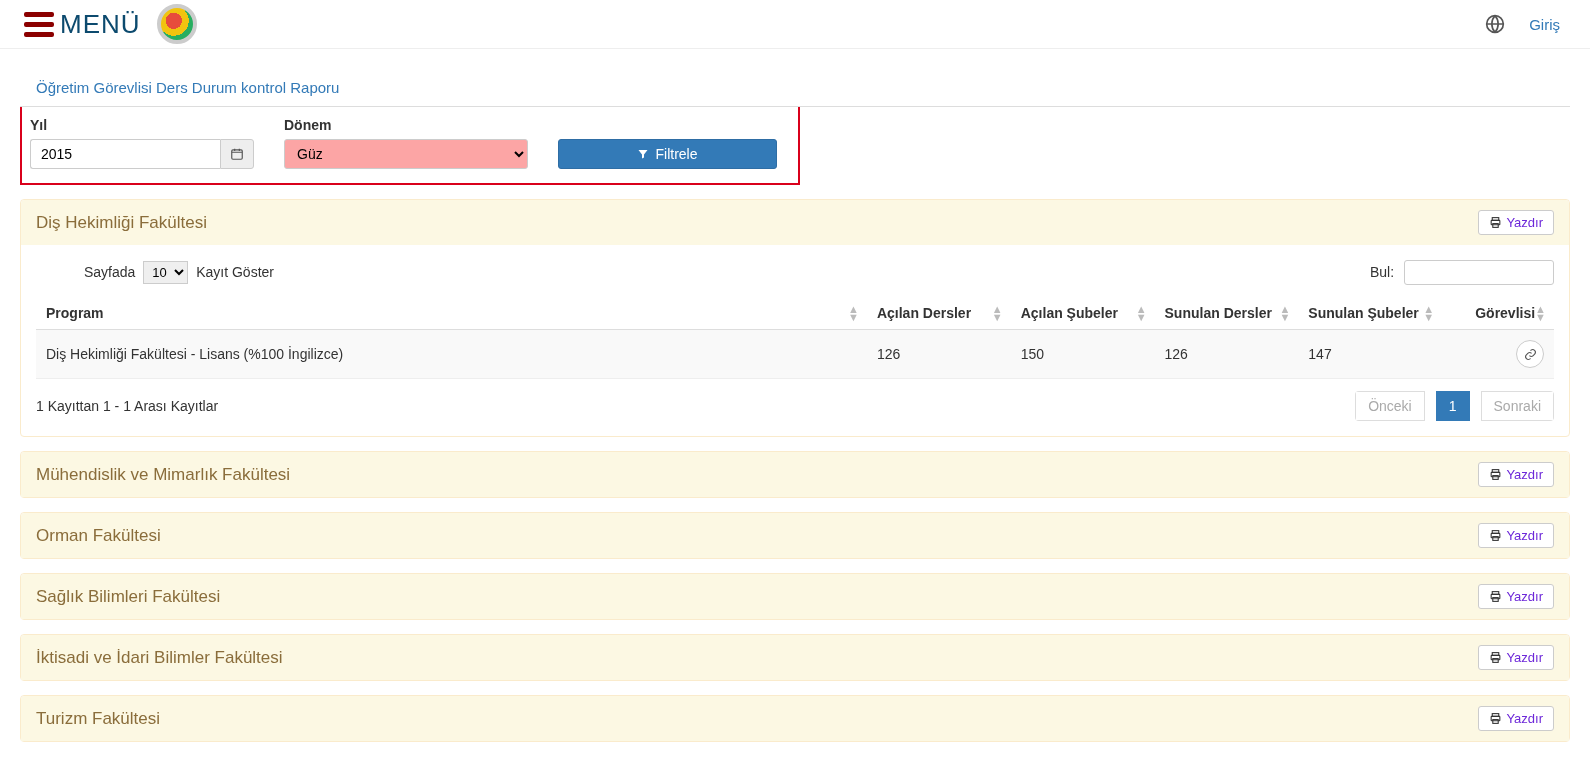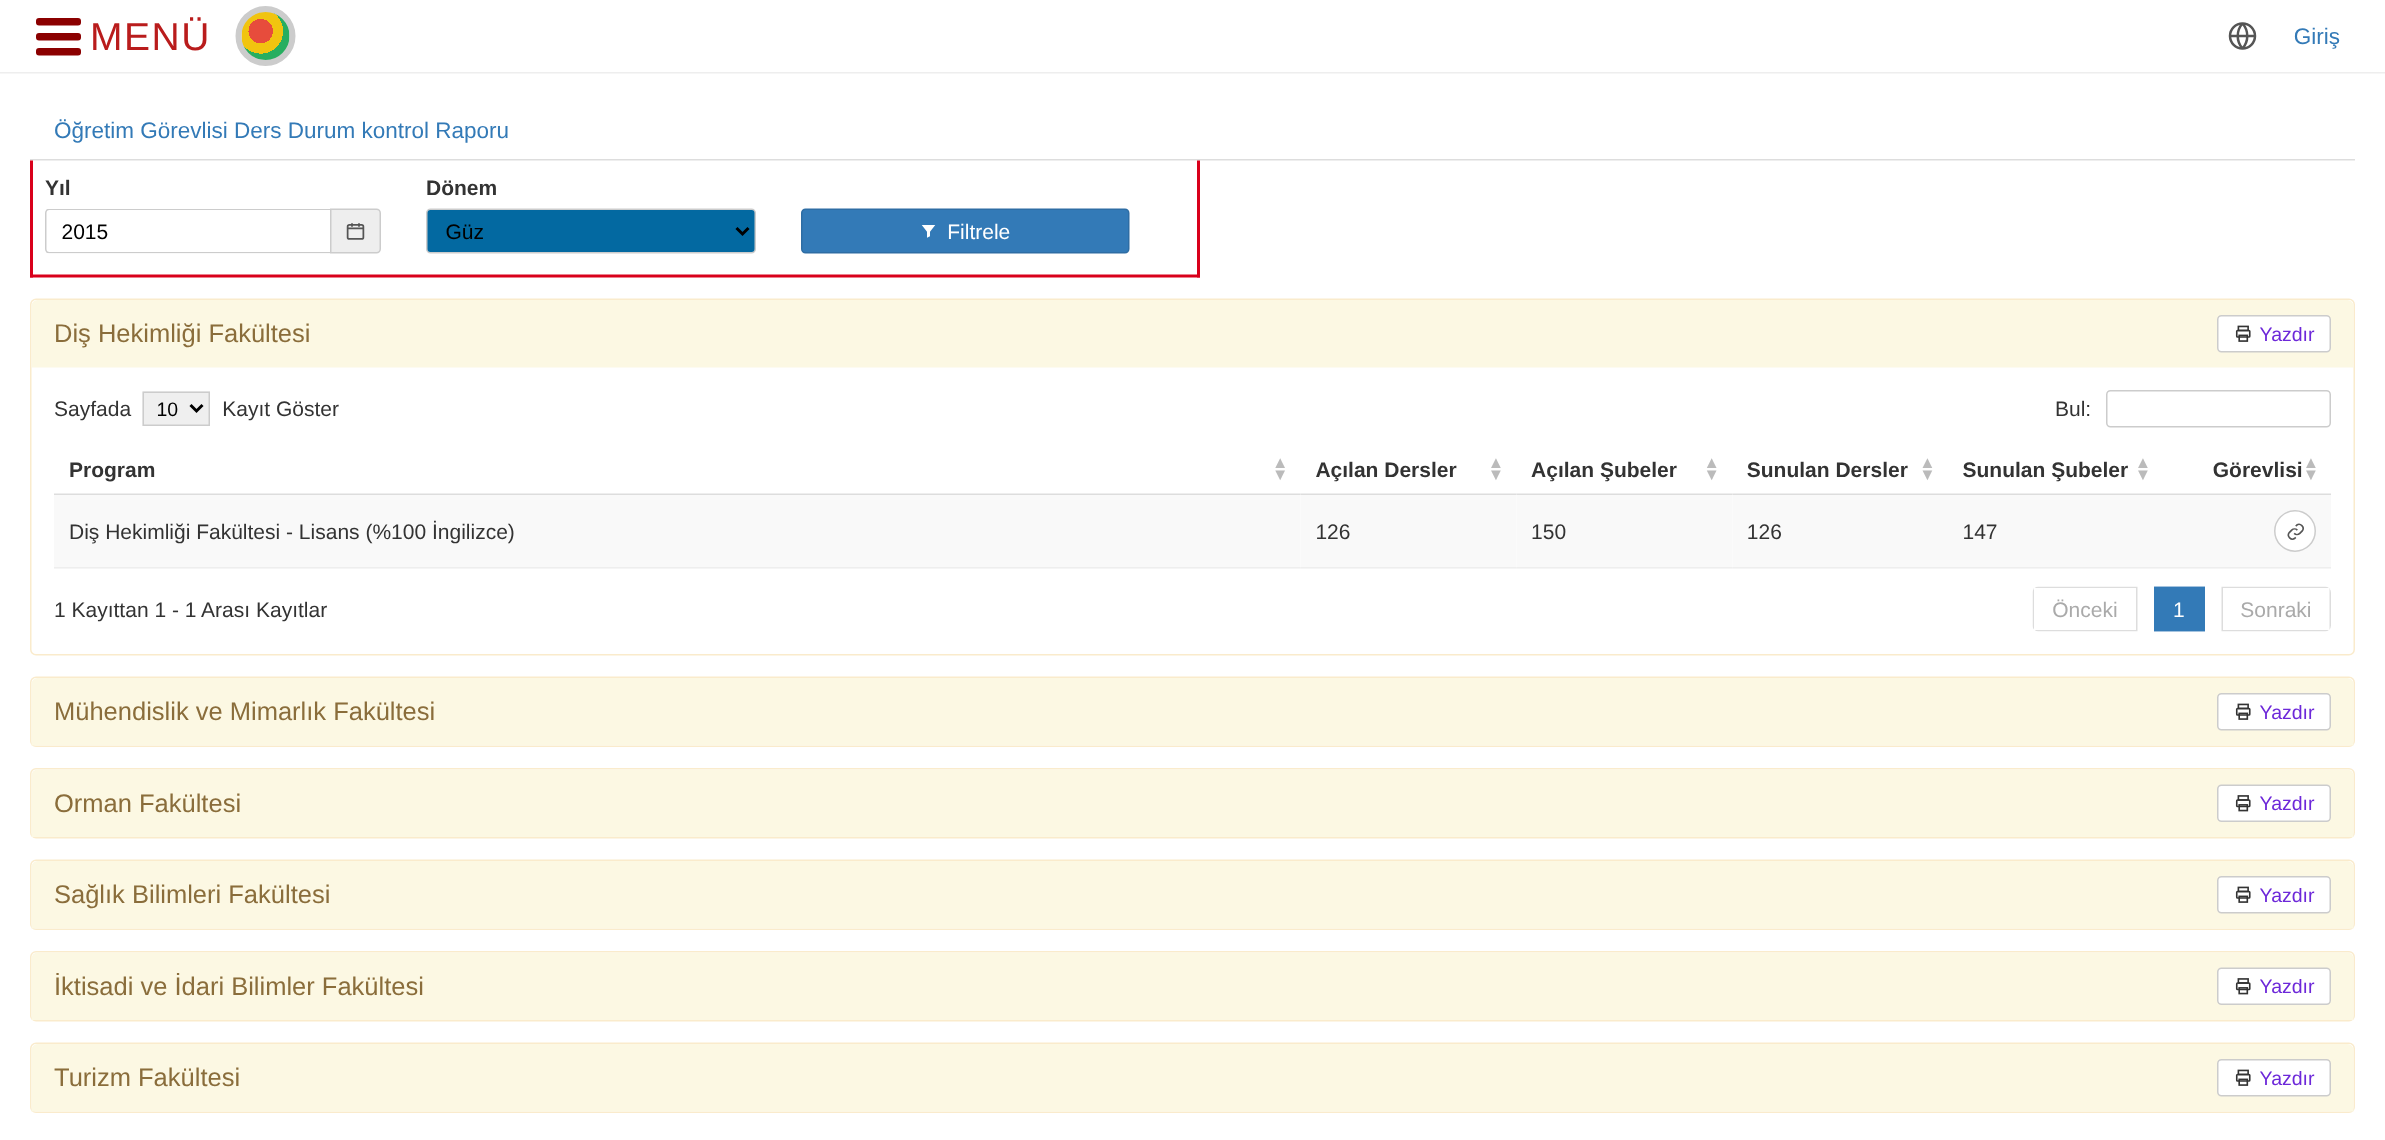--- a/index.html
+++ b/index.html
@@ -2,42 +2,42 @@
 <html><head>
 <meta charset="utf-8">
 <style>
 * { box-sizing: border-box; margin: 0; padding: 0; }
 body { font-family: "Helvetica Neue", Helvetica, Arial, sans-serif; font-size: 14px; color: #333; background: #fff; }
 .topnav { display: flex; align-items: center; justify-content: space-between; padding: 4px 10px 4px 24px; border-bottom: 1px solid #eee; }
 .topnav-left { display: flex; align-items: center; gap: 16px; }
 .menu-btn { display: flex; align-items: center; gap: 6px; cursor: pointer; }
 .hamburger { display: flex; flex-direction: column; gap: 5px; }
 .hamburger span { display: block; width: 30px; height: 5px; background: #8b0000; border-radius: 2px; }
-.menu-text { font-size: 26px; color: #b91c1c; letter-spacing: 1px; }
+.menu-text { font-size: 26px; color: #0c4a6e; letter-spacing: 1px; }
 .logo { width: 40px; height: 40px; border-radius: 50%; background: radial-gradient(circle at 40% 40%, #e74c3c 0 30%, #f1c40f 30% 55%, #27ae60 55% 80%, #2980b9 80% 100%); border: 4px solid #ccc; }
 .topnav-right { display: flex; align-items: center; gap: 24px; padding-right: 20px; }
 .globe { width: 20px; height: 20px; color: #555; }
 .login-link { color: #337ab7; font-size: 15px; cursor: pointer; }
 .container { padding: 0 20px 20px; }
 .tabs-row { display: flex; align-items: center; border-bottom: 1px solid #ddd; margin-top: 20px; }
 .tab { padding: 10px 16px; color: #337ab7; cursor: pointer; font-size: 15px; }
 .tab.active-highlight { border: 2px solid #d9001b; border-bottom: 2px solid #d9001b; position: relative; top: 1px; background: #fff; }
 .filter-box { border: 2px solid #d9001b; border-top: none; padding: 10px 8px 14px; display: flex; gap: 30px; align-items: flex-end; max-width: 780px; }
 .filter-item label { display: block; font-weight: bold; font-size: 14px; margin-bottom: 6px; color: #333; }
 .input-group { display: flex; }
 .year-input { width: 190px; height: 30px; padding: 4px 10px; border: 1px solid #ccc; border-right: none; border-radius: 3px 0 0 3px; font-size: 14px; }
 .cal-addon { width: 34px; height: 30px; border: 1px solid #ccc; background: #eee; display: flex; align-items: center; justify-content: center; border-radius: 0 3px 3px 0; cursor: pointer; }
-.donem-select { width: 220px; height: 30px; padding: 4px 8px; border: 1px solid #ccc; border-radius: 3px; font-size: 14px; background: #0369a1; }
+.donem-select { width: 244px; height: 30px; padding: 4px 8px; border: 1px solid #ccc; border-radius: 3px; font-size: 14px; background: #fca5a5; }
 .btn-filter { width: 219px; height: 30px; background: #337ab7; color: #fff; border: 1px solid #2e6da4; border-radius: 3px; font-size: 14px; cursor: pointer; display: flex; align-items: center; justify-content: center; gap: 6px; }
 .panel { border: 1px solid #faebcc; border-radius: 4px; margin-top: 14px; background: #fff; }
 .panel-heading { background: #fcf8e3; color: #8a6d3b; padding: 10px 15px; display: flex; align-items: center; justify-content: space-between; border-radius: 4px 4px 0 0; }
 .panel-title { font-size: 17px; font-weight: 400; }
 .btn-print { background: #fff; border: 1px solid #ccc; padding: 4px 10px; border-radius: 3px; font-size: 13px; cursor: pointer; display: flex; align-items: center; gap: 4px; color: #6d28d9; }
 .panel-body { padding: 15px; }
-.datatable-controls { display: flex; justify-content: space-between; align-items: center; margin-bottom: 12px; font-size: 14px; color: #333; }
+.datatable-controls { display: flex; justify-content: space-between; align-items: center; margin-bottom: 12px; font-size: 14px; color: #333; margin-left: 48px; }
 .length-select { border: 1px solid #ccc; padding: 2px 4px; font-size: 13px; margin: 0 4px; }
 .search-input { border: 1px solid #ccc; padding: 4px 8px; font-size: 13px; width: 150px; margin-left: 6px; border-radius: 3px; }
 table.data { width: 100%; border-collapse: collapse; }
 table.data th { text-align: left; padding: 8px 10px; border-bottom: 1px solid #ddd; font-weight: bold; font-size: 14px; position: relative; }
 table.data th .sort { float: right; color: #bbb; font-size: 11px; line-height: 8px; letter-spacing: -2px; }
 table.data td { padding: 10px; border-bottom: 1px solid #eee; font-size: 14px; background: #f9f9f9; }
 .link-circle { width: 28px; height: 28px; border: 1px solid #ccc; border-radius: 50%; display: flex; align-items: center; justify-content: center; cursor: pointer; background: #fff; color: #555; margin-left: auto; }
 .table-bottom { display: flex; justify-content: space-between; align-items: center; margin-top: 12px; font-size: 14px; }
 .pagination { display: flex; gap: 11px; border-radius: 4px; overflow: hidden; }
 .pagination .pg { border: 1px solid #ddd; padding: 6px 12px; font-size: 14px; cursor: pointer; background: #fff; color: #777; }

